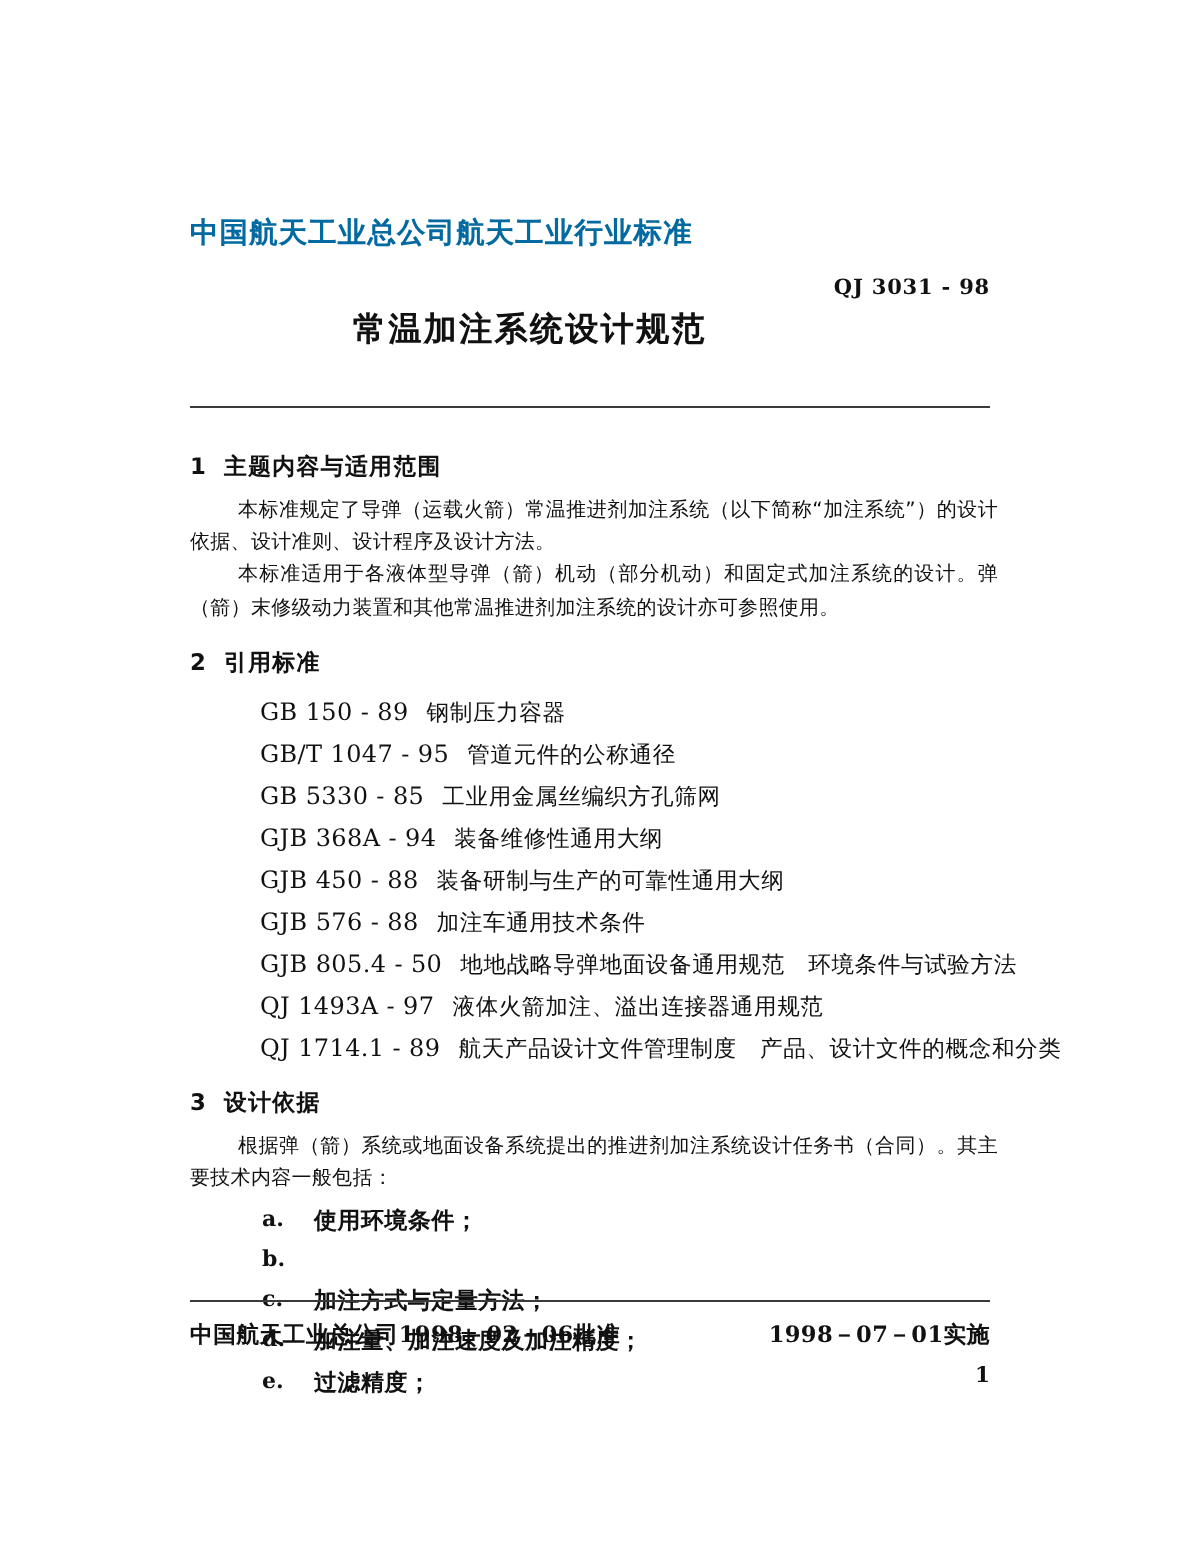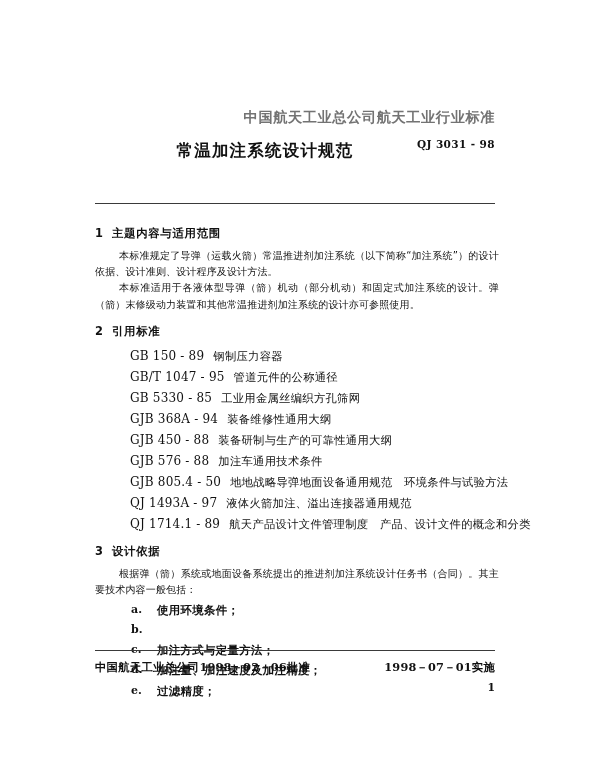--- a/index.html
+++ b/index.html
@@ -24,44 +24,44 @@
   }
 
   
   .masthead {
     position: absolute;
     left: 95px;
     top: 108px;
     width: 400px;
   }
   .issuing-line {
-    text-align: right;
+    text-align: left;
     font-size: 14.2px;
     font-weight: bold;
     letter-spacing: 0.6px;
     line-height: 1.3;
-    color: #737373;
+    color: #0369a1;
   }
   .std-number {
     position: absolute;
     right: 0;
     top: 30px;
     font-size: 10.5px;
     font-weight: bold;
     font-family: "DejaVu Serif", "Liberation Serif", serif;
     letter-spacing: 0.4px;
     white-space: nowrap;
     color: #111;
   }
   .doc-title {
     text-align: center;
     font-size: 16.5px;
     font-weight: bold;
     letter-spacing: 1.2px;
-    margin-top: 14px;
+    margin-top: 28px;
     padding-right: 60px;
     color: #111;
     font-family: Liberation Serif, serif;
   }
 
   
   .rule {
     position: absolute;
     left: 95px;
     width: 400px;

